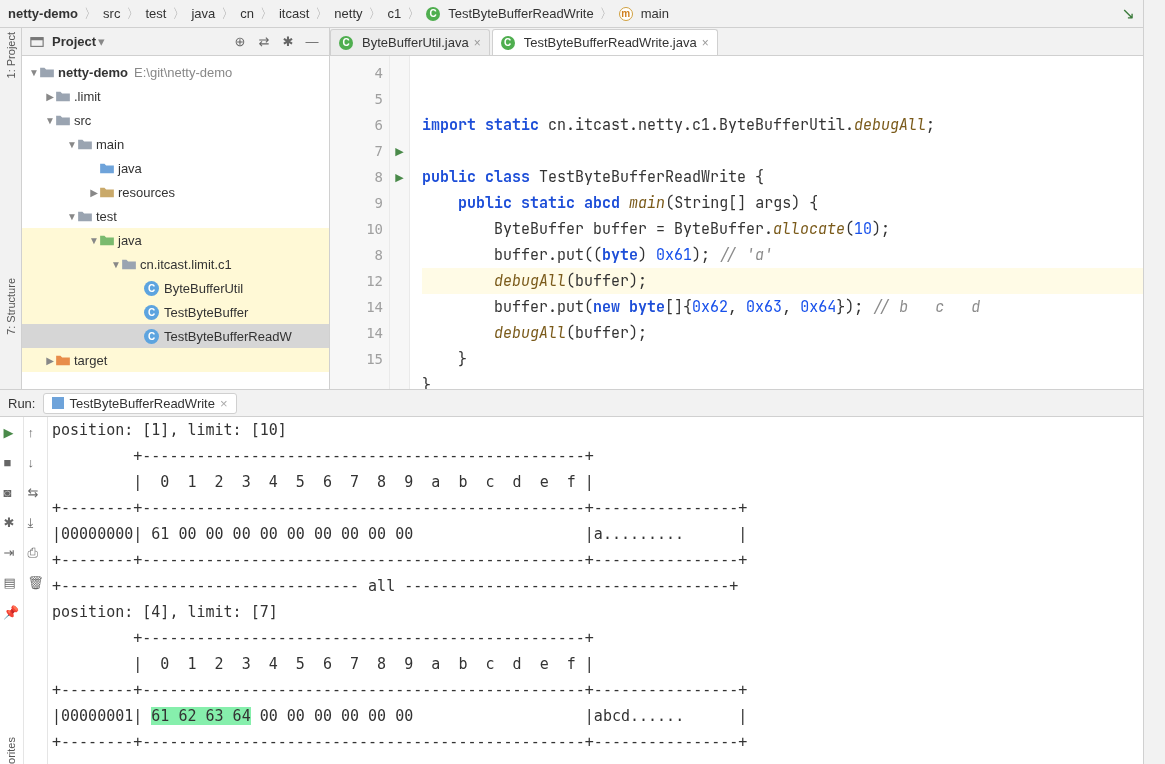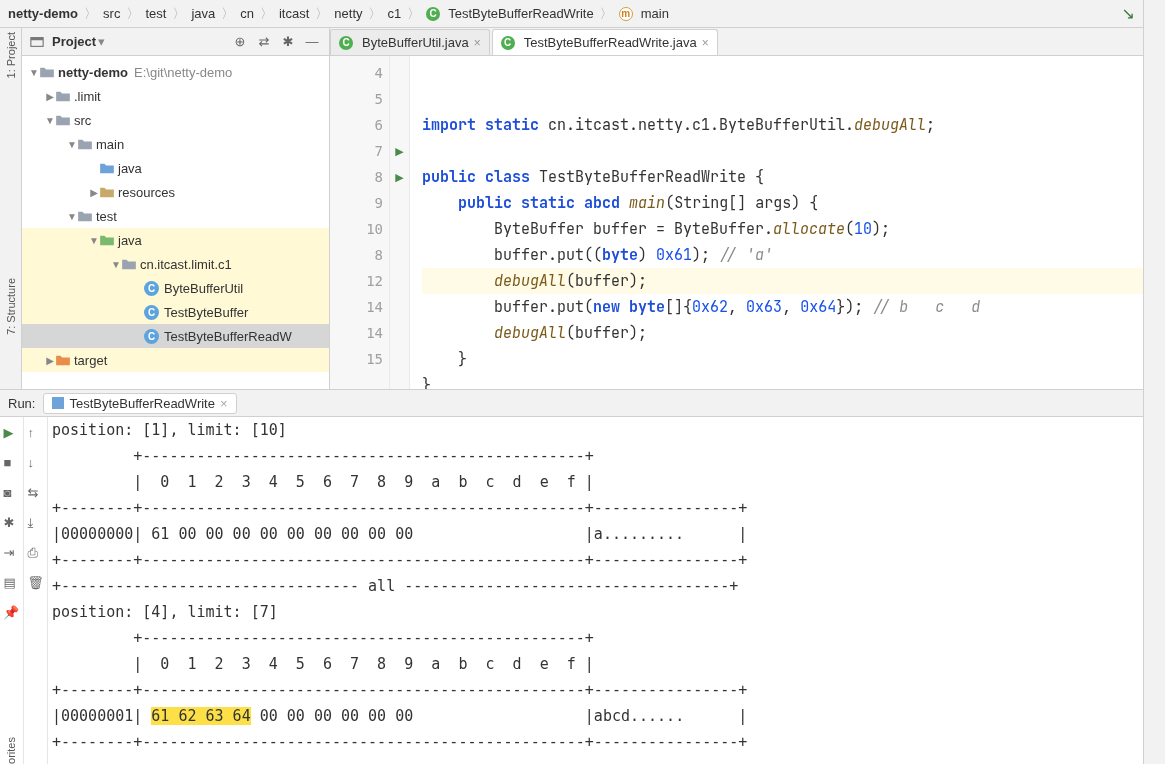--- a/index.html
+++ b/index.html
@@ -54,21 +54,21 @@
   .mth { color:#7a5a1a; font-style:italic;}
   .num { color:#1750eb;}
   .cmt { color:#8c8c8c; font-style:italic;}
   .curline { background:#fffbe6; display:inline-block; width:100%;}
   .run-header { height:28px; border-top:1px solid #d0d0d0; border-bottom:1px solid #d0d0d0; background:#f2f2f2; display:flex; align-items:center; padding:0 8px; gap:8px;}
   .run-body { display:flex; height:347px; background:#fff;}
   .run-tb { width:24px; border-right:1px solid #e5e5e5; display:flex; flex-direction:column; align-items:center; padding-top:8px; gap:14px;}
   .run-tb2 { width:24px; border-right:1px solid #e5e5e5; display:flex; flex-direction:column; align-items:center; padding-top:8px; gap:14px;}
   .run-btn { width:16px; height:16px; color:#666; cursor:pointer; font-size:13px;}
   .console { flex:1; font-family:Consolas,monospace; font-size:15px; line-height:26px; white-space:pre; padding:0 4px; overflow:hidden; color:#333;}
-  .selhl { background:#fde047;}
+  .selhl { background:#86efac;}
   .right-gutter { position:absolute; right:0; top:0; width:22px; height:764px; background:#f2f2f2; border-left:1px solid #d0d0d0;}
   .hammer { color:#3a7a3a; font-size:16px; position:absolute; right:30px; top:4px;}
   .gutter .gline { height:26px; }
   .rungutter .rline { height:26px; text-align:center;}
   .tabclose { color:#aaa; cursor:pointer;}
   .left-gutter-bottom { position:absolute; left:0; bottom:0; width:22px; height:120px; display:flex; align-items:flex-end; justify-content:center;}
   .favbtn { writing-mode:vertical-rl; transform:rotate(180deg); font-size:11px; color:#555;}
   .tree .pad { display:inline-block;}
   .proj-icon{width:14px;height:14px;display:inline-block;vertical-align:middle;margin-right:4px;}
 </style>

